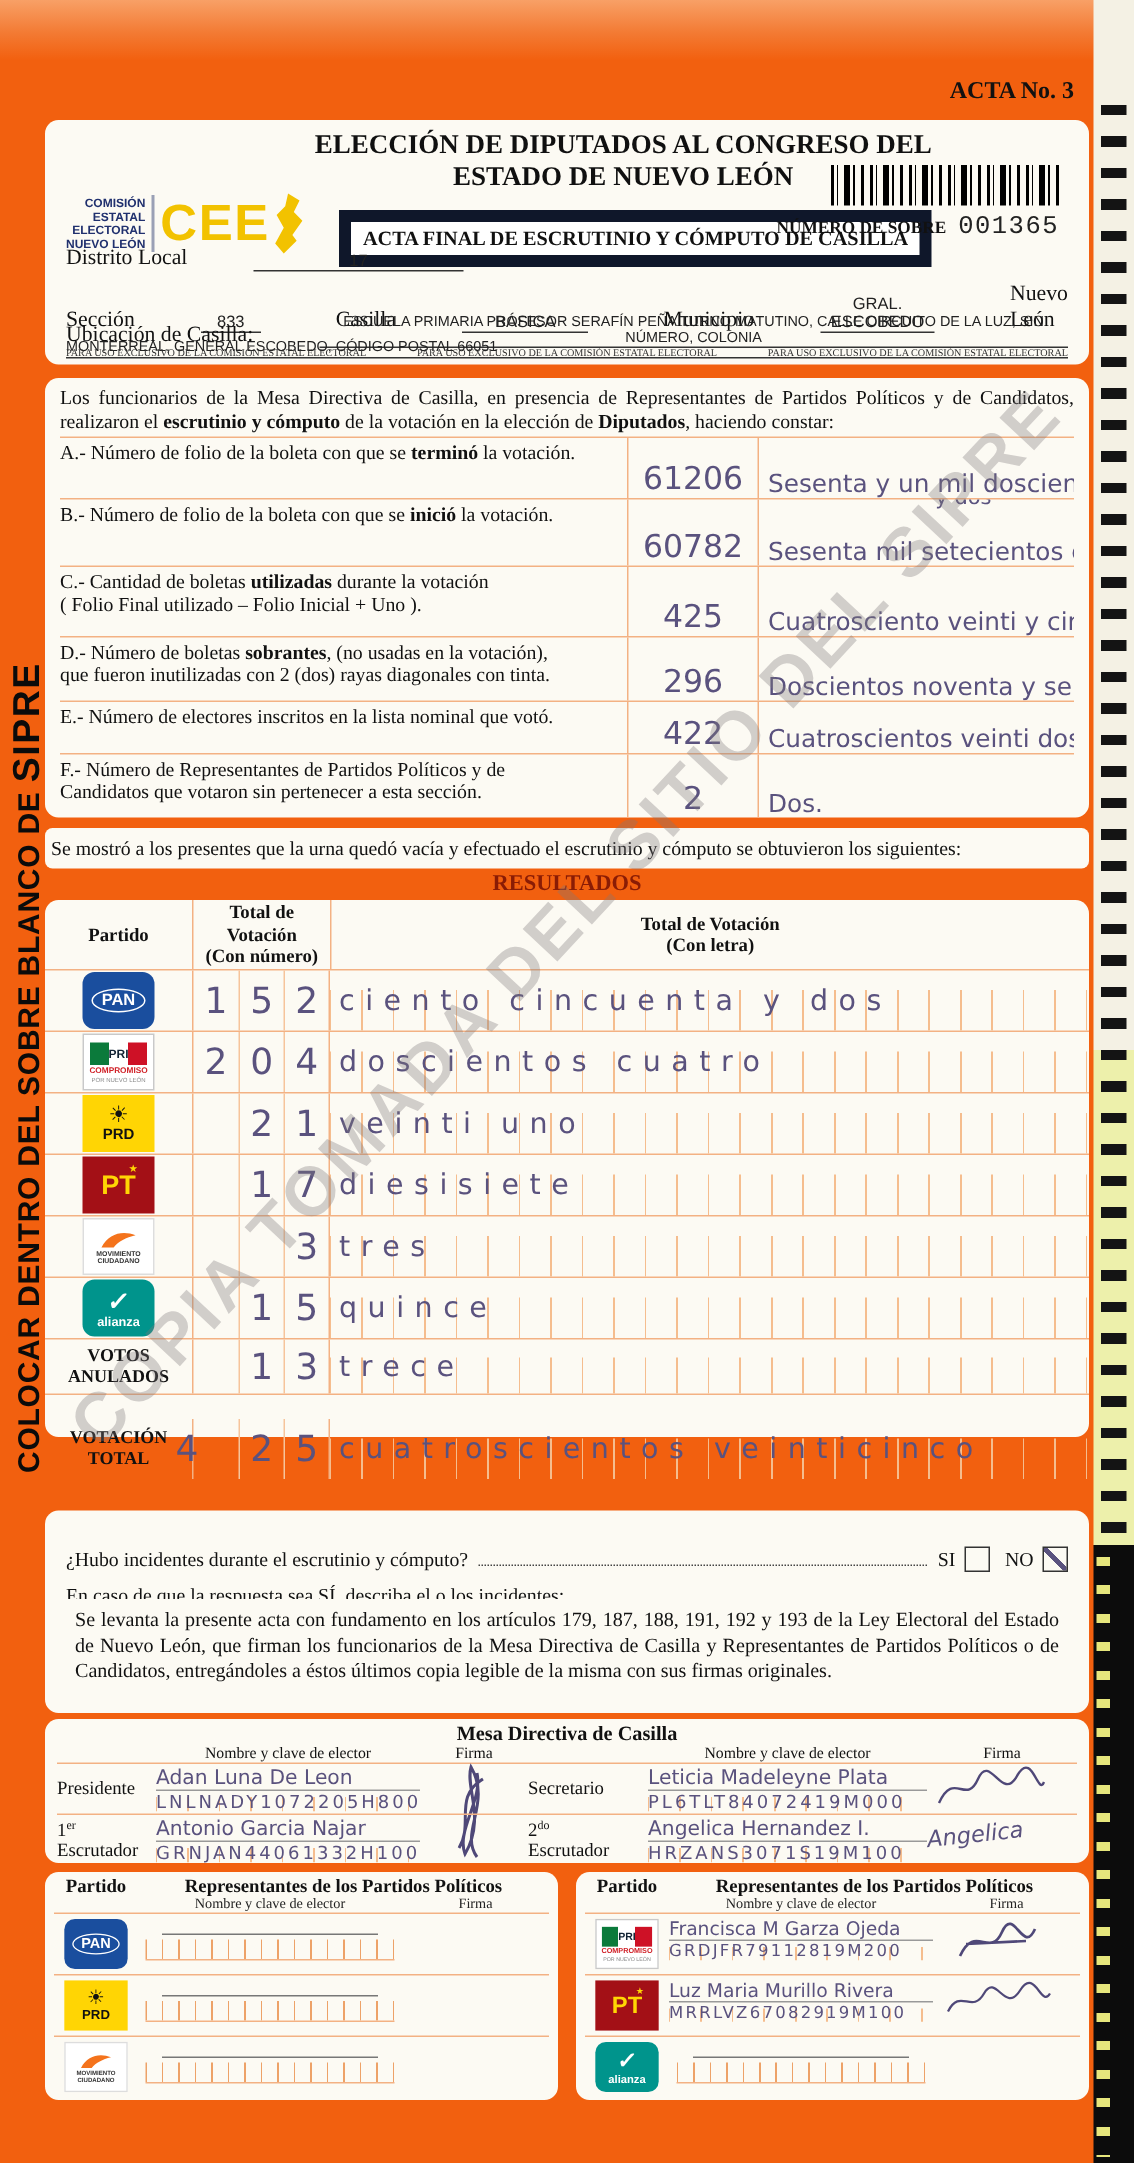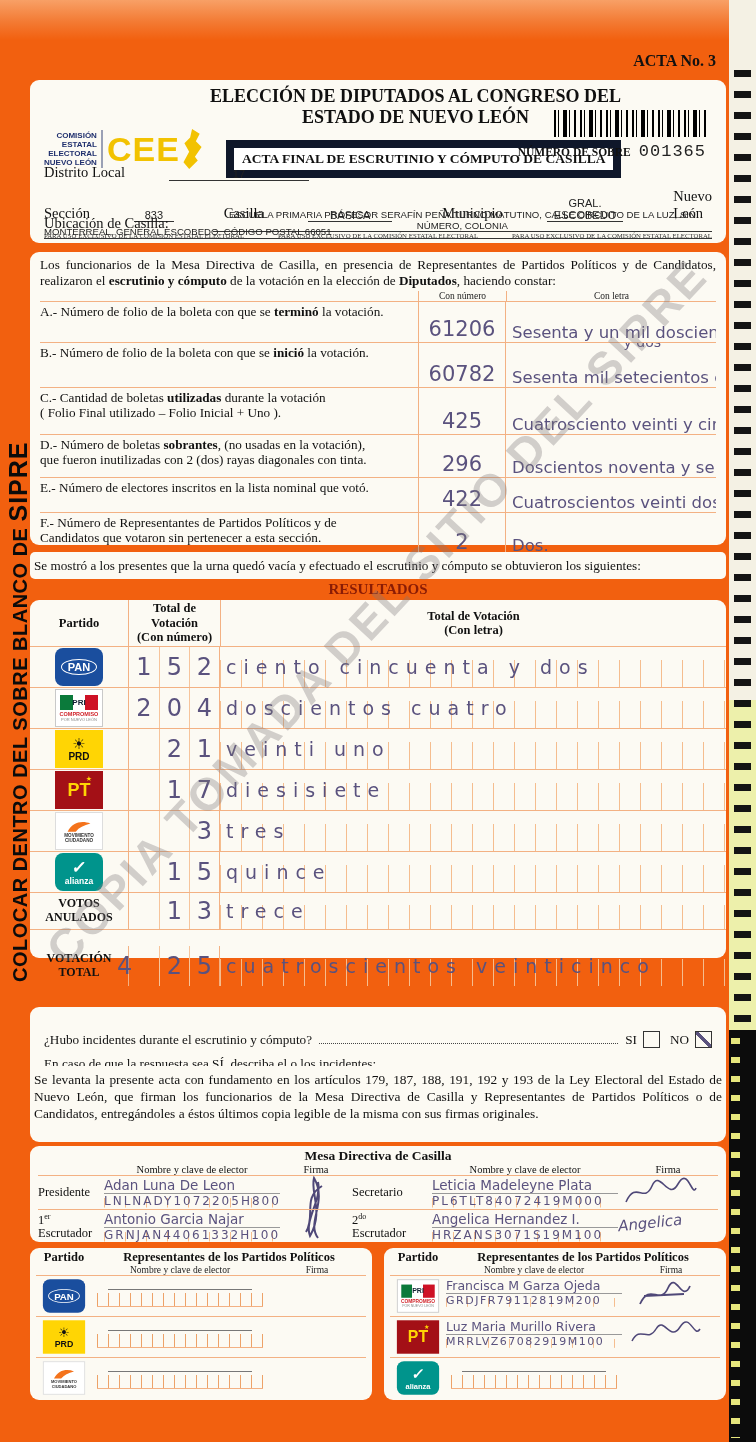--- a/index.html
+++ b/index.html
@@ -117,21 +117,21 @@
   
   #inc{top:1007px;height:92px;padding:24px 14px;font-size:13.2px;color:#111;}
   .inc-line1{display:flex;align-items:flex-end;gap:4px;}
   .leader{flex:1;border-bottom:1.6px dotted #444;margin:0 3px 4px 3px;}
   .cbx{width:15px;height:15px;border:1.6px solid #333;display:inline-block;margin-left:2px;}
   .cbx.checked{background:linear-gradient(45deg,transparent 42%,#5a527e 42% 58%,transparent 58%);}
   .inc-line2{display:flex;align-items:flex-end;margin-top:8px;}
   .inc-line2 .uline{flex:1;border-bottom:1.2px solid #444;margin-left:4px;}
   .rule{border-bottom:1.2px solid #555;height:20px;}
   
-  #legal{top:1066px;height:76px;padding:6px 4px;font-size:13.4px;line-height:1.25;color:#111;
+  #legal{top:1066px;height:76px;padding:6px 20px;font-size:13.4px;line-height:1.25;color:#111;
        text-align:justify;}
   
   #mesa{top:1146px;height:96px;padding:2px 8px;font-size:12.5px;color:#111;}
   #mesa .title{text-align:center;font-weight:bold;font-size:13.5px;}
   .m-head{display:grid;grid-template-columns:66px 176px 72px 80px 186px 1fr;font-size:10.5px;text-align:center;}
   .m-row{display:grid;grid-template-columns:66px 176px 72px 80px 186px 1fr;border-top:1px solid #f3b183;
        min-height:33px;position:relative;}
   .m-role{display:flex;flex-direction:column;justify-content:center;line-height:1.05;}
   .m-name{position:relative;padding-top:1px;}
   .m-name .nm{display:block;font-size:13.5px;border-bottom:1px solid #999;white-space:nowrap;overflow:hidden;}
@@ -213,25 +213,20 @@
   </div>
   <div class="tiny-note">
     <span>PARA USO EXCLUSIVO DE LA COMISIÓN ESTATAL ELECTORAL</span>
     <span>PARA USO EXCLUSIVO DE LA COMISIÓN ESTATAL ELECTORAL</span>
     <span>PARA USO EXCLUSIVO DE LA COMISIÓN ESTATAL ELECTORAL</span>
   </div>
 </div>
 
 <div class="panel" id="af">
   <p><span>Los funcionarios de la Mesa Directiva de Casilla, en presencia de Representantes de Partidos Políticos  y de Candidatos, realizaron el </span><b>escrutinio y cómputo</b><span> de la votación en la elección de </span><b>Diputados</b><span>, haciendo constar:</span></p>
-  <div class="af-head">
-    <div></div>
-    <div>Con número</div>
-    <div>Con letra</div>
-  </div>
 
   <div class="af-row" style="min-height:40px;">
     <div class="lab"><span>A.- Número de folio de la boleta con que se </span><b>terminó</b><span> la votación.</span></div>
     <div class="num ink">61206</div>
     <div class="let ink">
         <span>Sesenta y un mil doscientosseis</span>
       </div>
   </div>
   <div class="af-row" style="min-height:44px;">
     <div class="lab"><span>B.- Número de folio de la boleta con que se </span><b>inició</b><span> la votación.</span></div>

